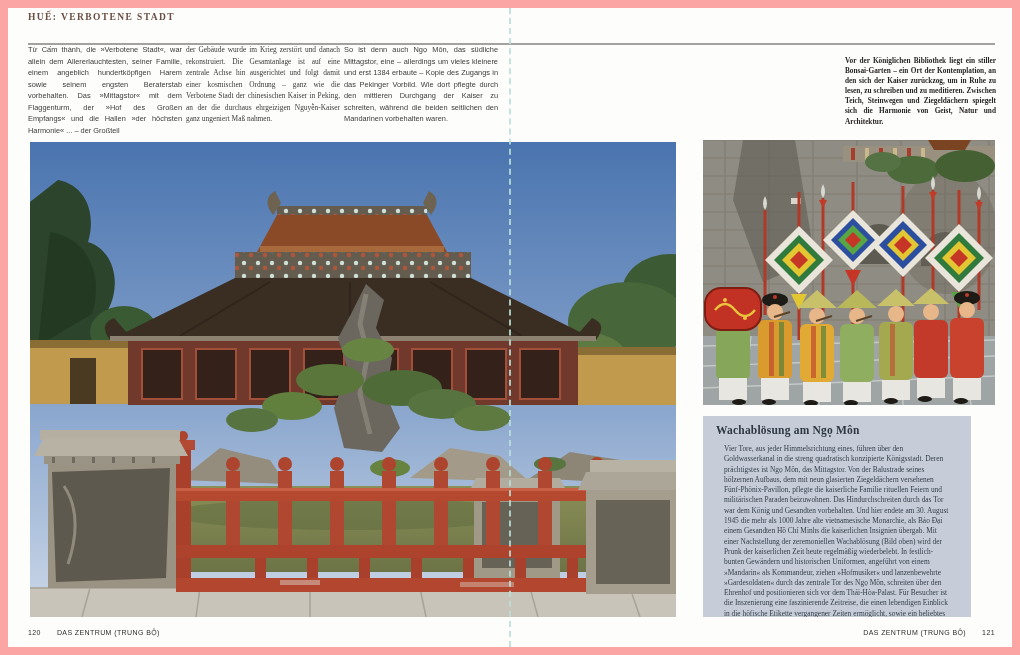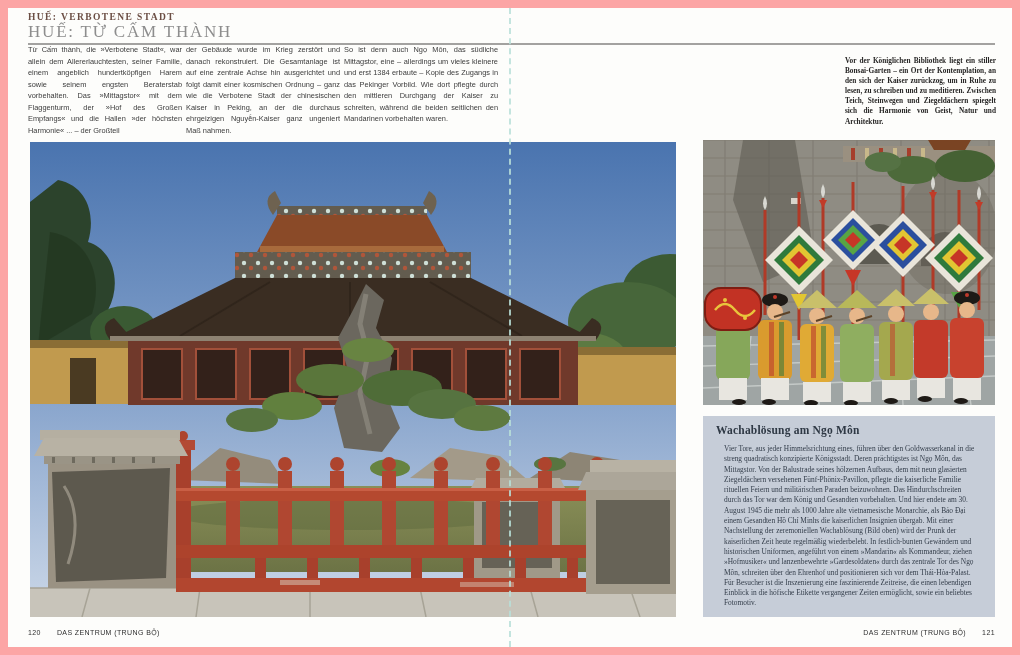--- a/index.html
+++ b/index.html
@@ -4,41 +4,40 @@
 <style>
   html,body{margin:0;padding:0;background:#222;}
   *{box-sizing:border-box;}
   .frame{position:relative;width:1020px;height:655px;background:#fca5a5;font-family:"Liberation Sans",sans-serif;}
   .page{position:absolute;left:8px;top:8px;width:1004px;height:639px;background:#fdfdfb;overflow:hidden;}
   .gutter{position:absolute;left:501px;top:0;height:639px;width:0;border-left:2px dashed #b9e0d9;opacity:.85;z-index:40;}
   .eyebrow{position:absolute;left:20px;top:4px;font-family:"Liberation Serif",serif;font-weight:bold;font-size:9.5px;letter-spacing:1.4px;color:#6b4e44;}
   .title{position:absolute;left:20px;top:14px;font-family:"Liberation Serif",serif;font-size:17px;letter-spacing:1.8px;color:#8d8d8d;}
   .rule{position:absolute;left:20px;top:35px;width:967px;height:2px;background:#a3a2a0;}
   .col{position:absolute;top:36px;width:154px;font-size:7.4px;line-height:11.5px;color:#3b3b3b;text-align:justify;}
-  .col1{left:20px;} .col2{left:178px;} .col3{left:336px;}
+  .col1{left:20px;} .col2{left:178px;font-family:Liberation Serif, serif;} .col3{left:336px;}
   .caption-right{position:absolute;left:837px;top:48px;width:151px;font-family:"Liberation Serif",serif;font-weight:bold;font-size:7.3px;line-height:10.1px;color:#262524;text-align:justify;}
   .photo-main{position:absolute;left:22px;top:134px;width:646px;height:475px;z-index:5;}
   .photo-right{position:absolute;left:695px;top:132px;width:292px;height:265px;z-index:5;}
   .photo-main svg,.photo-right svg{display:block;width:100%;height:100%;}
-  .infobox{position:absolute;left:695px;top:408px;width:292px;height:201px;background:#c6cdd8;padding:8px 12px 6px 13px;overflow:hidden;}
+  .infobox{position:absolute;left:695px;top:408px;width:268px;height:201px;background:#c6cdd8;padding:8px 12px 6px 13px;overflow:hidden;}
   .infobox h3{margin:0 0 4px 0;font-family:"Liberation Serif",serif;font-weight:bold;font-size:11.5px;color:#2e3844;letter-spacing:.2px;}
   .infobox p{margin:8px;font-family:"Liberation Serif",serif;font-size:7.4px;line-height:10.3px;color:#333d4a;}
   .footer{position:absolute;top:621px;font-size:7px;letter-spacing:.4px;color:#2e2e2e;}
   .footer-left{left:20px;} .footer-right{right:17px;}
   .footer .num{font-weight:normal;}
   .footer-left .num{margin-right:16px;} .footer-right .num{margin-left:16px;}
 </style>
 </head>
 <body>
 
 <div class="frame">
   <div class="page">
 
     <div class="eyebrow">HUẾ: VERBOTENE STADT</div>
-    <div class="title">HUẾ: TỪ CẤM THÀNH</div>
     <div class="rule"></div>
 
     <div class="col col1">Từ Cấm thành, die »Verbotene Stadt«, war allein dem Allererlauchtesten, seiner Familie, einem angeblich hundertköpfigen Harem sowie seinem engsten Beraterstab vorbehalten. Das »Mittagstor« mit dem Flaggenturm, der »Hof des Großen Empfangs« und die Hallen »der höchsten Harmonie« ... – der Großteil</div>
     <div class="col col2">der Gebäude wurde im Krieg zerstört und danach rekonstruiert. Die Gesamtanlage ist auf eine zentrale Achse hin ausgerichtet und folgt damit einer kosmischen Ordnung – ganz wie die Verbotene Stadt der chinesischen Kaiser in Peking, an der die durchaus ehrgeizigen Nguyễn-Kaiser ganz ungeniert Maß nahmen.</div>
     <div class="col col3">So ist denn auch Ngọ Môn, das südliche Mittagstor, eine – allerdings um vieles kleinere und erst 1384 erbaute – Kopie des Zugangs in das Pekinger Vorbild. Wie dort pflegte durch den mittleren Durchgang der Kaiser zu schreiten, während die beiden seitlichen den Mandarinen vorbehalten waren.</div>
 
     <div class="caption-right">Vor der Königlichen Bibliothek liegt ein stiller Bonsai-Garten – ein Ort der Kontemplation, an den sich der Kaiser zurückzog, um in Ruhe zu lesen, zu schreiben und zu meditieren. Zwischen Teich, Steinwegen und Ziegeldächern spiegelt sich die Harmonie von Geist, Natur und Architektur.</div>
 
     <div class="photo-main">
       <svg viewBox="0 0 646 475" preserveAspectRatio="none">

